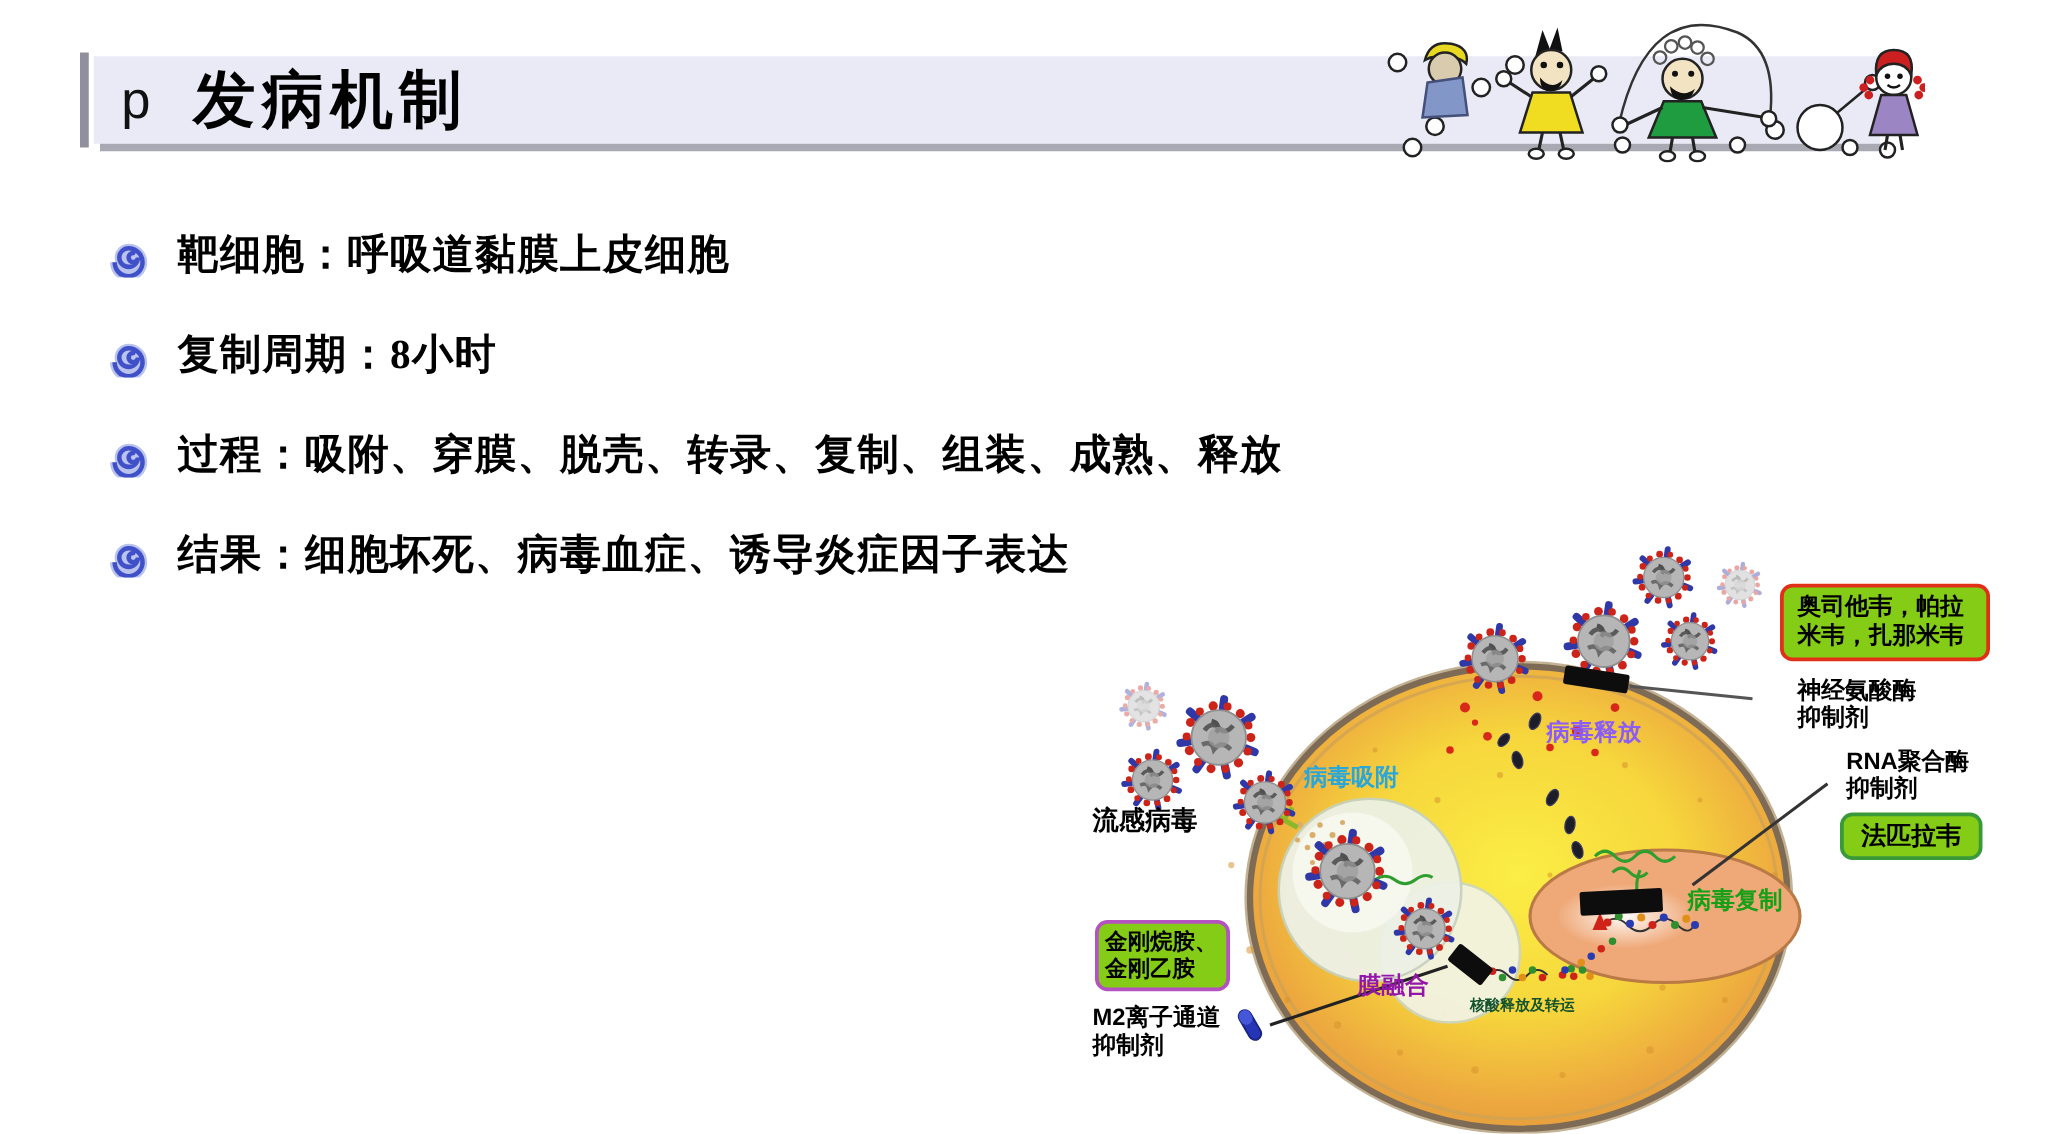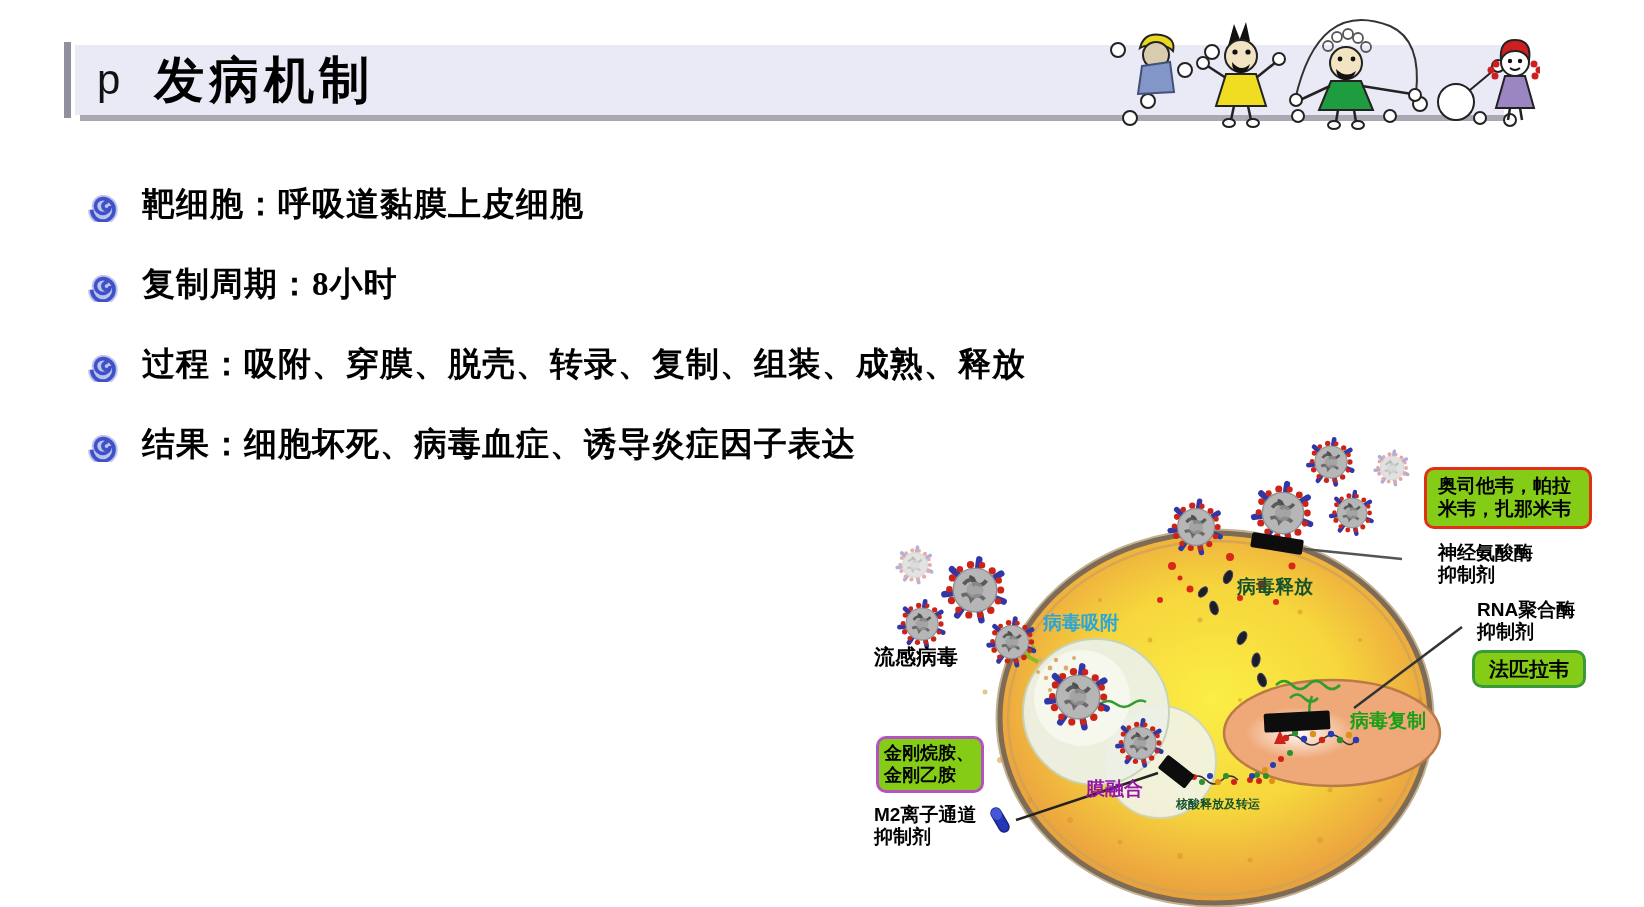--- a/index.html
+++ b/index.html
@@ -22,21 +22,21 @@
   .bullet-icon{width:34px;height:34px;margin-top:4px;margin-right:20px;flex:0 0 auto;}
   .bullet-text{
     font-size:33px;font-weight:bold;color:#000;line-height:1.25;
     font-family:"Liberation Serif","DejaVu Serif",serif;letter-spacing:1px;white-space:nowrap;
   }
   
   .lbl{position:absolute;font-weight:bold;color:#000;line-height:1.18;word-break:break-all;
        font-family:"Liberation Sans",sans-serif;}
   .lbl-flu{left:874px;top:645px;font-size:21px;}
   .lbl-adsorb{left:1043px;top:612px;font-size:19px;color:#2aa6d8;}
-  .lbl-release{left:1237px;top:576px;font-size:19px;color:#14532d;}
+  .lbl-release{left:1237px;top:576px;font-size:19px;color:#8b5cf6;}
   .lbl-replic{left:1350px;top:710px;font-size:19px;color:#17a017;}
   .lbl-fusion{left:1086px;top:778px;font-size:19px;color:#9416a8;}
   .lbl-transport{left:1176px;top:797px;font-size:12px;color:#14532d;}
   .lbl-na{left:1406px;top:542px;font-size:19px;width:98px;margin-left:32px;}
   .lbl-rna{left:1477px;top:599px;font-size:19px;width:100px;}
   .lbl-m2{left:874px;top:804px;font-size:19px;width:110px;}
   .drug-box{position:absolute;font-weight:bold;color:#000;line-height:1.2;word-break:break-all;
        font-family:"Liberation Sans",sans-serif;background:#84cc16;}
   .box-na{left:1424px;top:467px;width:140px;font-size:19px;border:3px solid #e23018;border-radius:10px;padding:5px 11px;}
   .box-fav{left:1472px;top:650px;font-size:20px;border:3px solid #3a9a3a;border-radius:10px;padding:4px 14px;}

